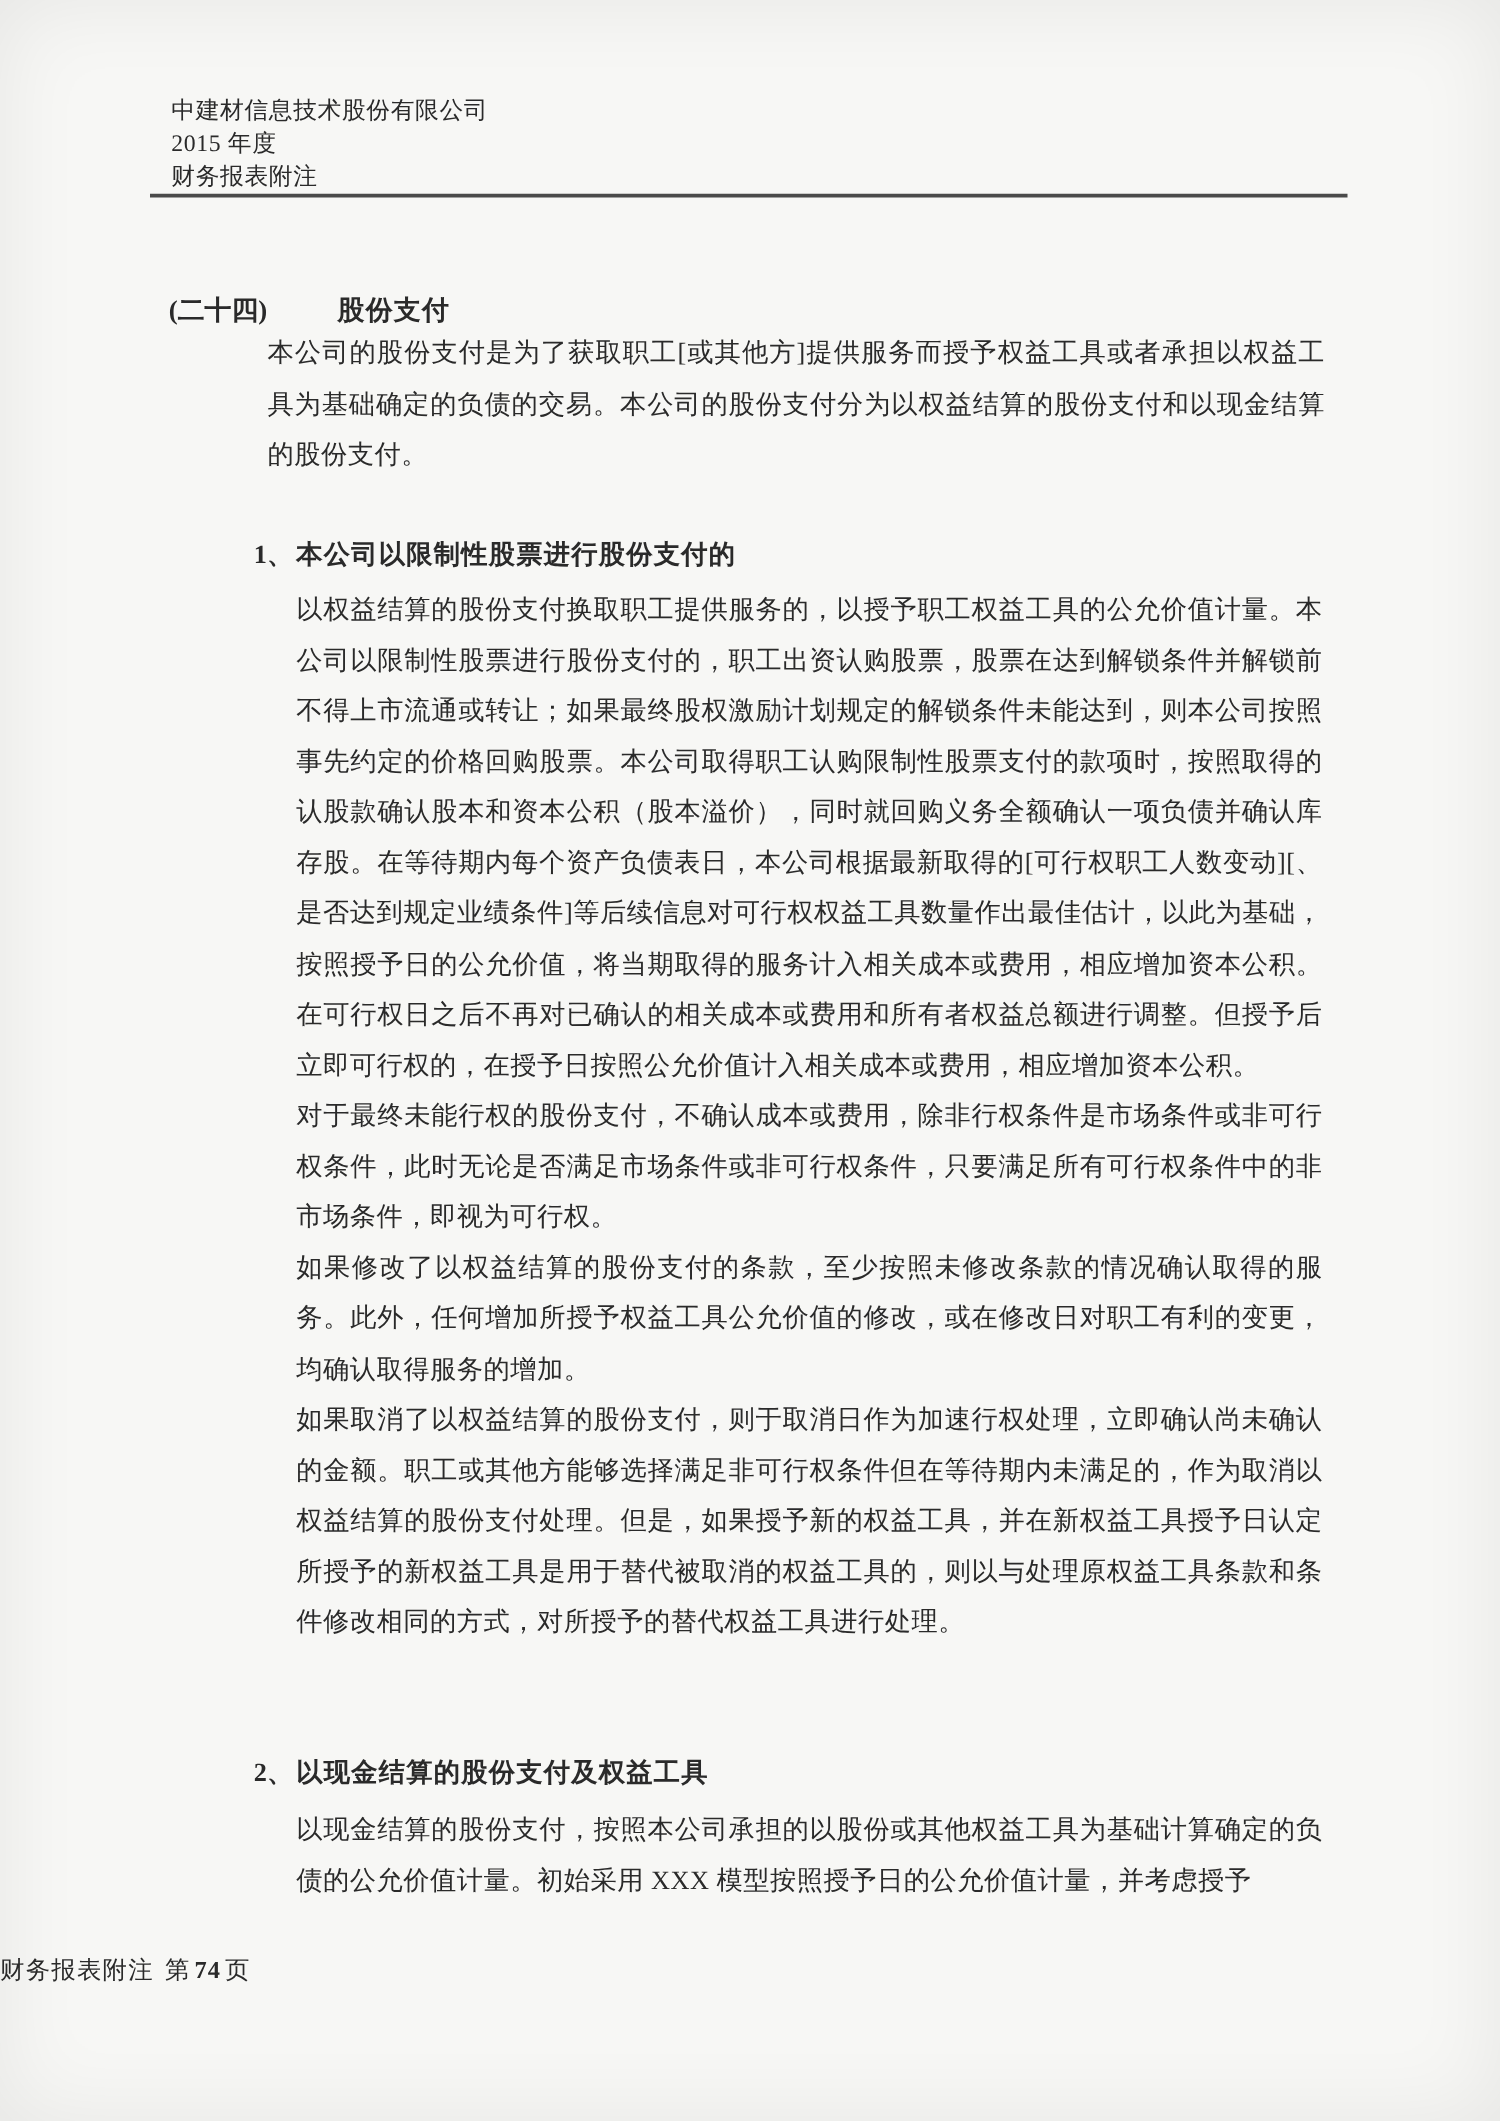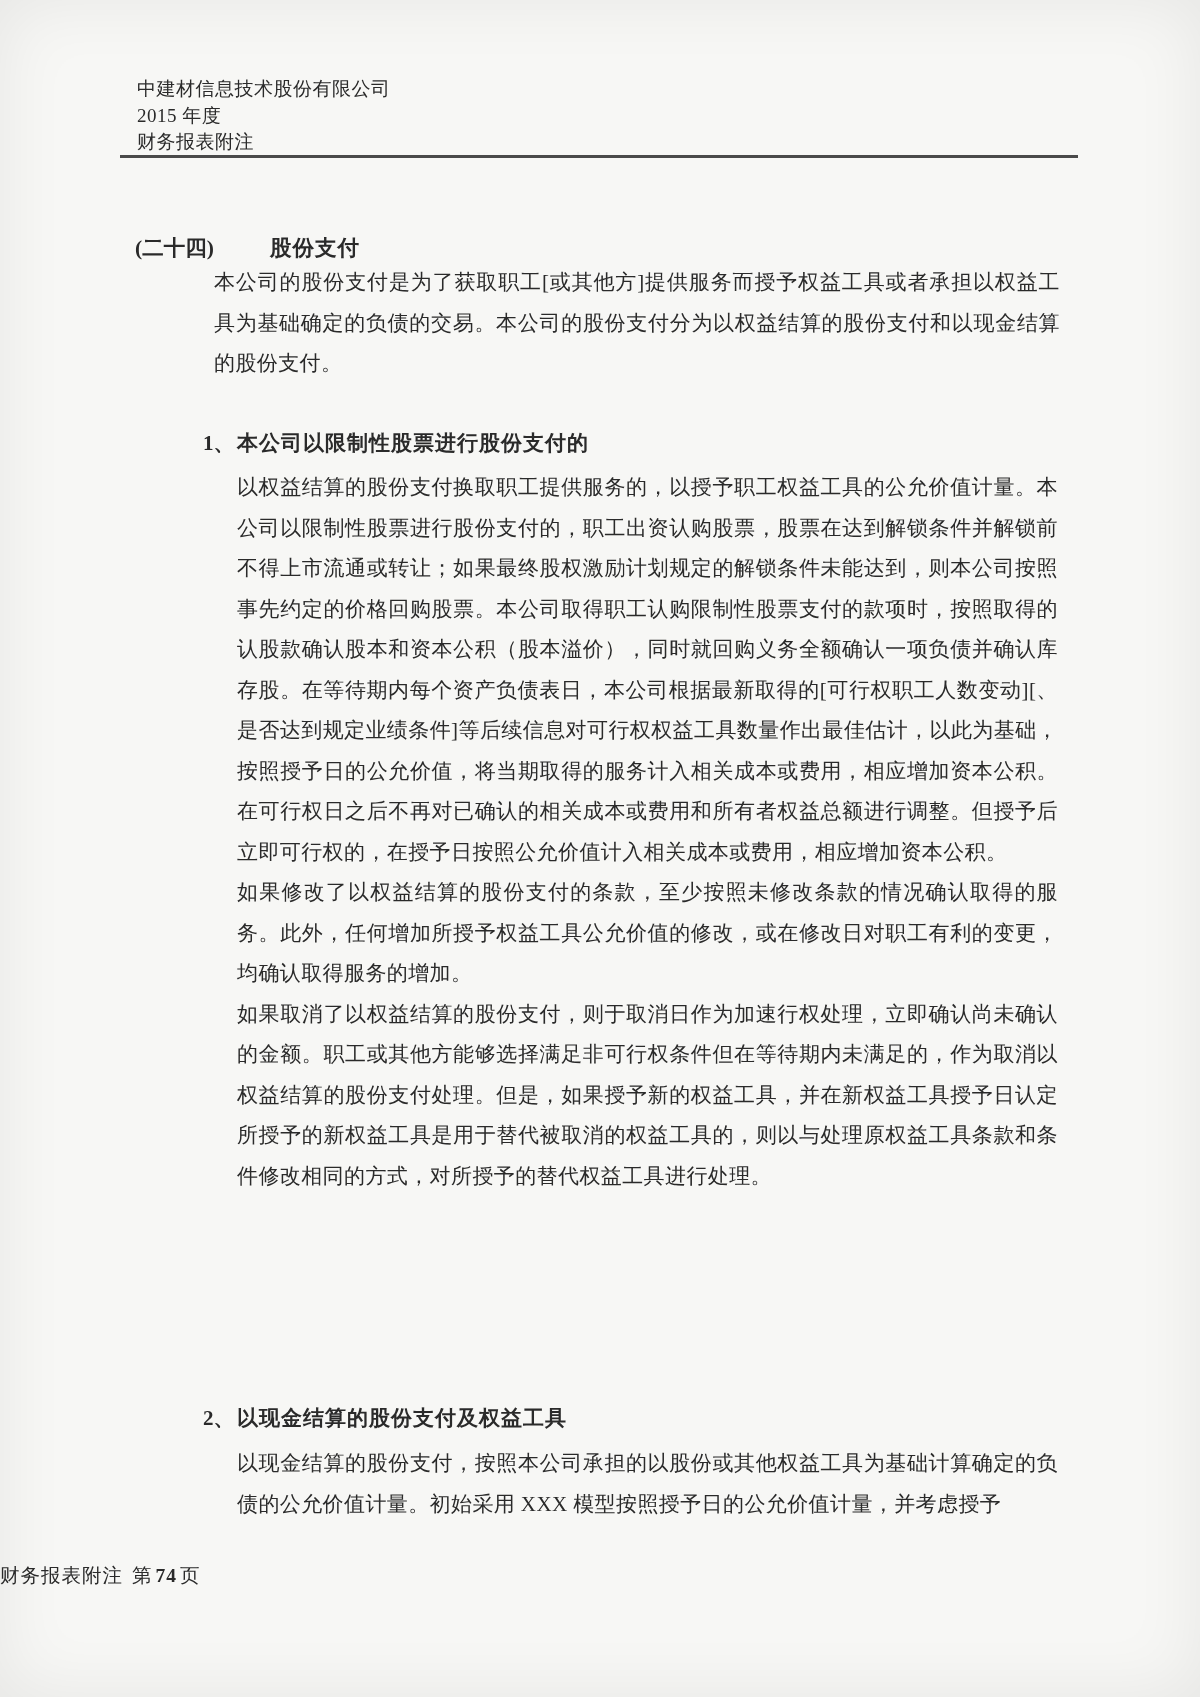--- a/index.html
+++ b/index.html
@@ -123,20 +123,21 @@
 
   <div class="intro">本公司的股份支付是为了获取职工[或其他方]提供服务而授予权益工具或者承担以权益工具为基础确定的负债的交易。本公司的股份支付分为以权益结算的股份支付和以现金结算的股份支付。</div>
 
   <div class="sub-heading sub1-heading">
     <span class="num">1、</span>
     <span class="ttl">本公司以限制性股票进行股份支付的</span>
   </div>
 
   <div class="sub-body sub1-body">
     <p>以权益结算的股份支付换取职工提供服务的，以授予职工权益工具的公允价值计量。本公司以限制性股票进行股份支付的，职工出资认购股票，股票在达到解锁条件并解锁前不得上市流通或转让；如果最终股权激励计划规定的解锁条件未能达到，则本公司按照事先约定的价格回购股票。本公司取得职工认购限制性股票支付的款项时，按照取得的认股款确认股本和资本公积（股本溢价），同时就回购义务全额确认一项负债并确认库存股。在等待期内每个资产负债表日，本公司根据最新取得的[可行权职工人数变动][、是否达到规定业绩条件]等后续信息对可行权权益工具数量作出最佳估计，以此为基础，按照授予日的公允价值，将当期取得的服务计入相关成本或费用，相应增加资本公积。在可行权日之后不再对已确认的相关成本或费用和所有者权益总额进行调整。但授予后立即可行权的，在授予日按照公允价值计入相关成本或费用，相应增加资本公积。</p>
+    <p>对于最终未能行权的股份支付，不确认成本或费用，除非行权条件是市场条件或非可行权条件，此时无论是否满足市场条件或非可行权条件，只要满足所有可行权条件中的非市场条件，即视为可行权。</p>
     <p>如果修改了以权益结算的股份支付的条款，至少按照未修改条款的情况确认取得的服务。此外，任何增加所授予权益工具公允价值的修改，或在修改日对职工有利的变更，均确认取得服务的增加。</p>
     <p>如果取消了以权益结算的股份支付，则于取消日作为加速行权处理，立即确认尚未确认的金额。职工或其他方能够选择满足非可行权条件但在等待期内未满足的，作为取消以权益结算的股份支付处理。但是，如果授予新的权益工具，并在新权益工具授予日认定所授予的新权益工具是用于替代被取消的权益工具的，则以与处理原权益工具条款和条件修改相同的方式，对所授予的替代权益工具进行处理。</p>
   </div>
 
   <div class="sub-heading sub2-heading">
     <span class="num">2、</span>
     <span class="ttl">以现金结算的股份支付及权益工具</span>
   </div>
 
   <div class="sub-body sub2-body">

